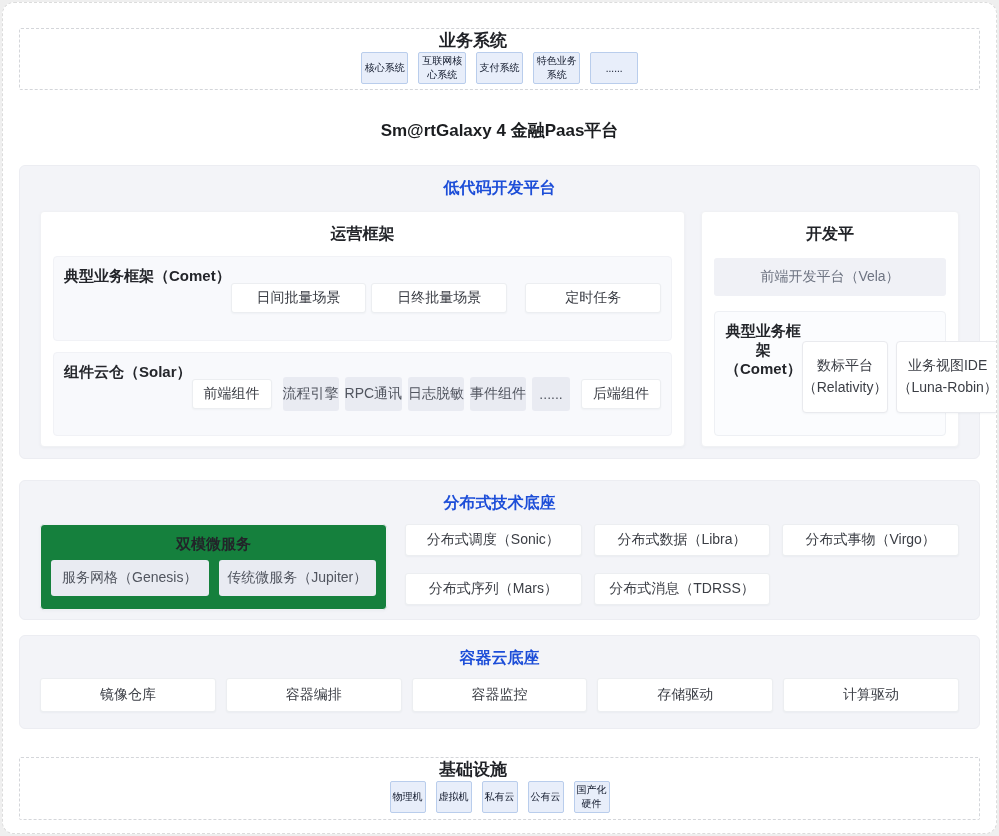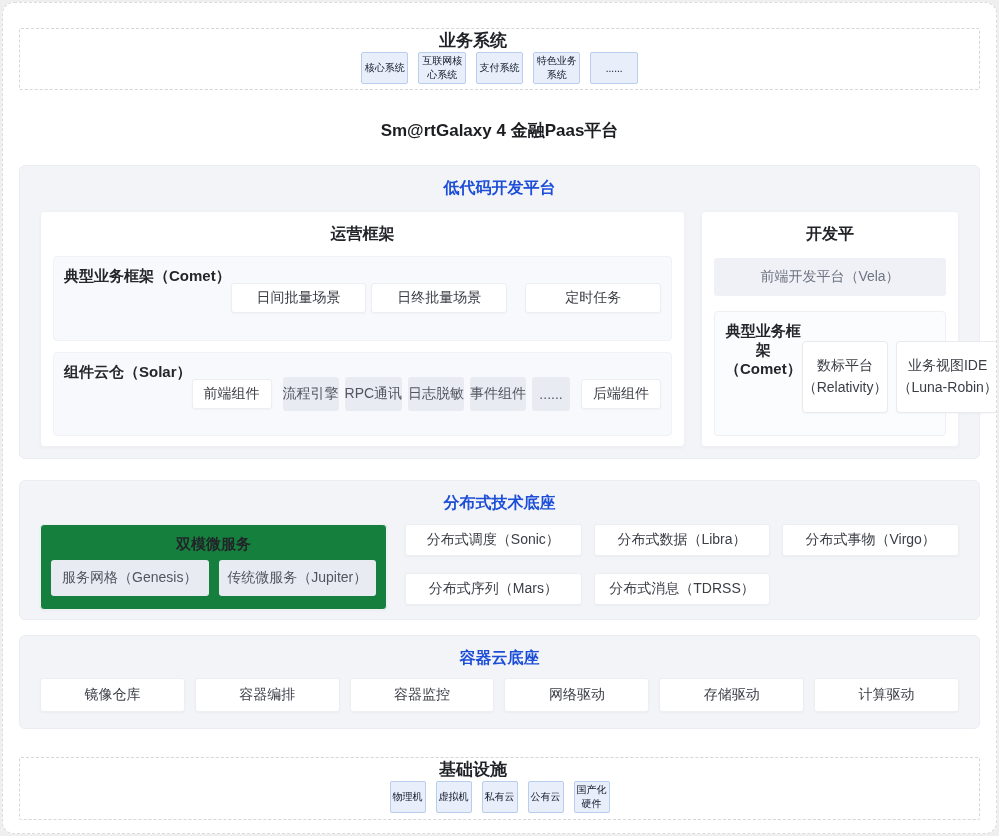--- a/index.html
+++ b/index.html
@@ -210,21 +210,20 @@
         </div>
     </div>
   </section>
 
   <section class="sec cont">
     <div class="sec-title">容器云底座</div>
     <div class="cont-row">
         <button class="white-btn">镜像仓库</button>
         <button class="white-btn">容器编排</button>
         <button class="white-btn">容器监控</button>
-        <button class="white-btn">网络驱动</button>
         <button class="white-btn">存储驱动</button>
         <button class="white-btn">计算驱动</button>
       </div>
   </section>
 
   <div class="dashed-row infra">
     <div class="row-label">基础设施</div>
     <div class="row-items">
         <button class="blue-btn">物理机</button>
         <button class="blue-btn">虚拟机</button>

